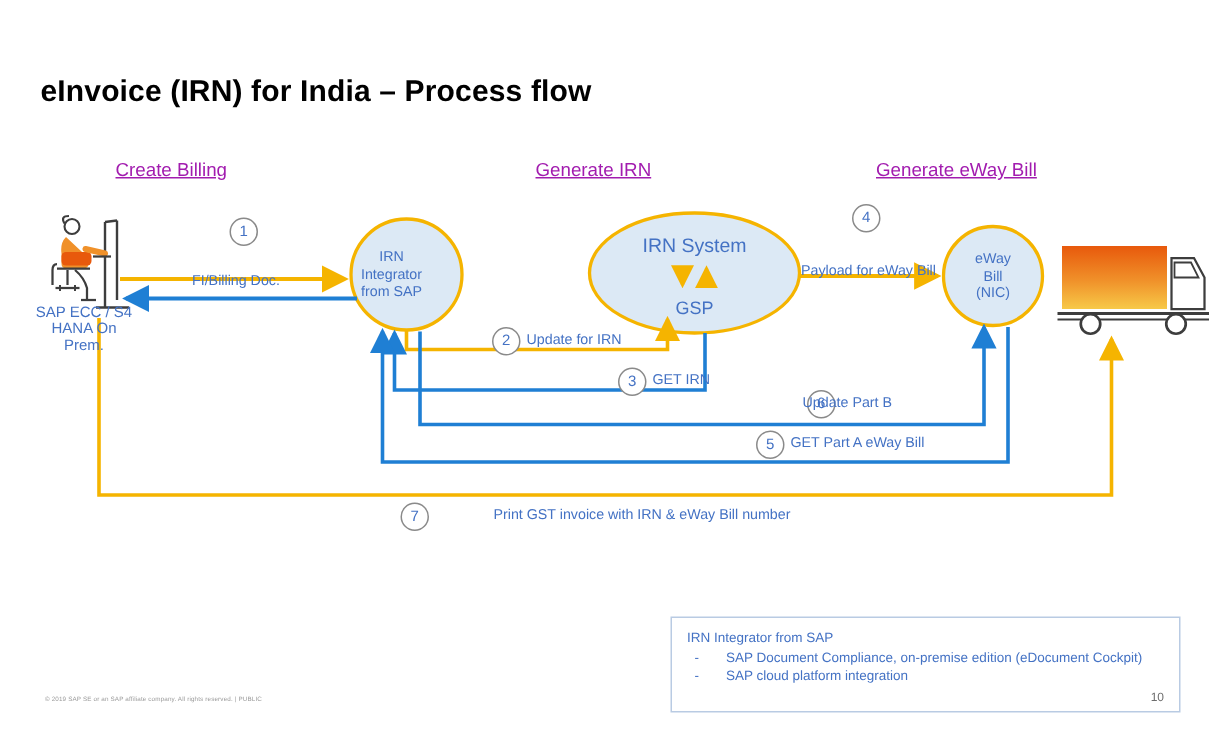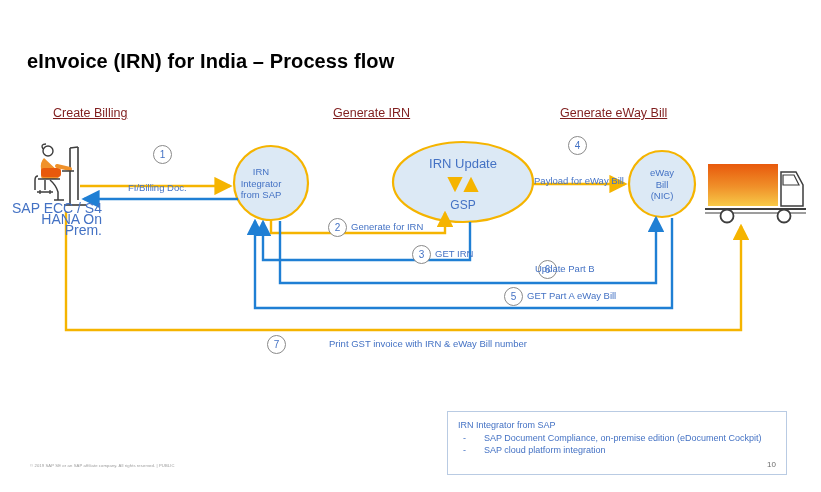--- a/index.html
+++ b/index.html
@@ -16,38 +16,39 @@
   
   .title {
     position:absolute; left:27px; top:50px;
     font-size:20px; font-weight:bold; color:#000000;
     letter-spacing:0.1px;
   }
 
   
   .sect {
     position:absolute; top:106px;
-    font-size:12.5px; color:#7f1d1d;
+    font-size:12.5px; color:#a21caf;
     text-decoration:underline;
     white-space:nowrap;
+    margin-left:24px;
   }
   #sect-0 { left:53px; }
   #sect-1 { left:333px; }
   #sect-2 { left:560px; }
 
   
   svg.canvas { position:absolute; left:0; top:0; width:821px; height:492px; }
 
   
   .nodelabel {
     position:absolute; text-align:center;
     color:#4472c4; font-size:9.5px; line-height:11.5px;
     white-space:pre-line;
   }
-  #lbl-sap { left:10px; top:203px; width:92px; font-size:14px; line-height:11px;text-align:right; }
+  #lbl-sap { left:10px; top:203px; width:92px; font-size:10px; line-height:11px; }
   #lbl-irnint { left:233px; top:166px; width:56px; }
   #lbl-irnsys { left:403px; top:158px; width:120px; font-size:13px; }
   #lbl-gsp   { left:432px; top:200px; width:62px; font-size:12px; }
   #lbl-eway  { left:628px; top:167px; width:68px; }
 
   
   .flab {
     position:absolute; color:#4472c4; font-size:9.5px; line-height:12px;
     white-space:nowrap;
   }
@@ -191,36 +192,36 @@
 
     <path d="M66,212 L66,330 L741,330 L741,226" stroke="#f5b400" stroke-width="2.4" fill="none" marker-end="url(#ay)"></path>
   </svg>
 
   <div class="nodelabel" id="lbl-sap">SAP ECC / S4
 HANA On
 Prem.</div>
   <div class="nodelabel" id="lbl-irnint">IRN
 Integrator
 from SAP</div>
-  <div class="nodelabel" id="lbl-irnsys">IRN Update</div>
+  <div class="nodelabel" id="lbl-irnsys">IRN System</div>
   <div class="nodelabel" id="lbl-gsp">GSP</div>
   <div class="nodelabel" id="lbl-eway">eWay
 Bill
 (NIC)</div>
 
   <div class="step" id="step-1">1</div>
   <div class="step" id="step-2">2</div>
   <div class="step" id="step-3">3</div>
   <div class="step" id="step-4">4</div>
   <div class="step" id="step-5">5</div>
   <div class="step" id="step-6">6</div>
   <div class="step" id="step-7">7</div>
 
   <div class="flab" id="flab-1">FI/Billing  Doc.</div>
-  <div class="flab" id="flab-2">Generate for IRN</div>
+  <div class="flab" id="flab-2">Update for IRN</div>
   <div class="flab" id="flab-3">GET IRN</div>
   <div class="flab wrap" id="flab-4">Payload  for eWay Bill</div>
   <div class="flab" id="flab-5">GET Part A eWay Bill</div>
   <div class="flab" id="flab-6">Update  Part B</div>
   <div class="flab" id="flab-7">Print GST invoice with  IRN &amp; eWay Bill  number</div>
 
   <div class="legendbox">
     <div class="lead">IRN Integrator from SAP</div>
     <ul>
       <li>

